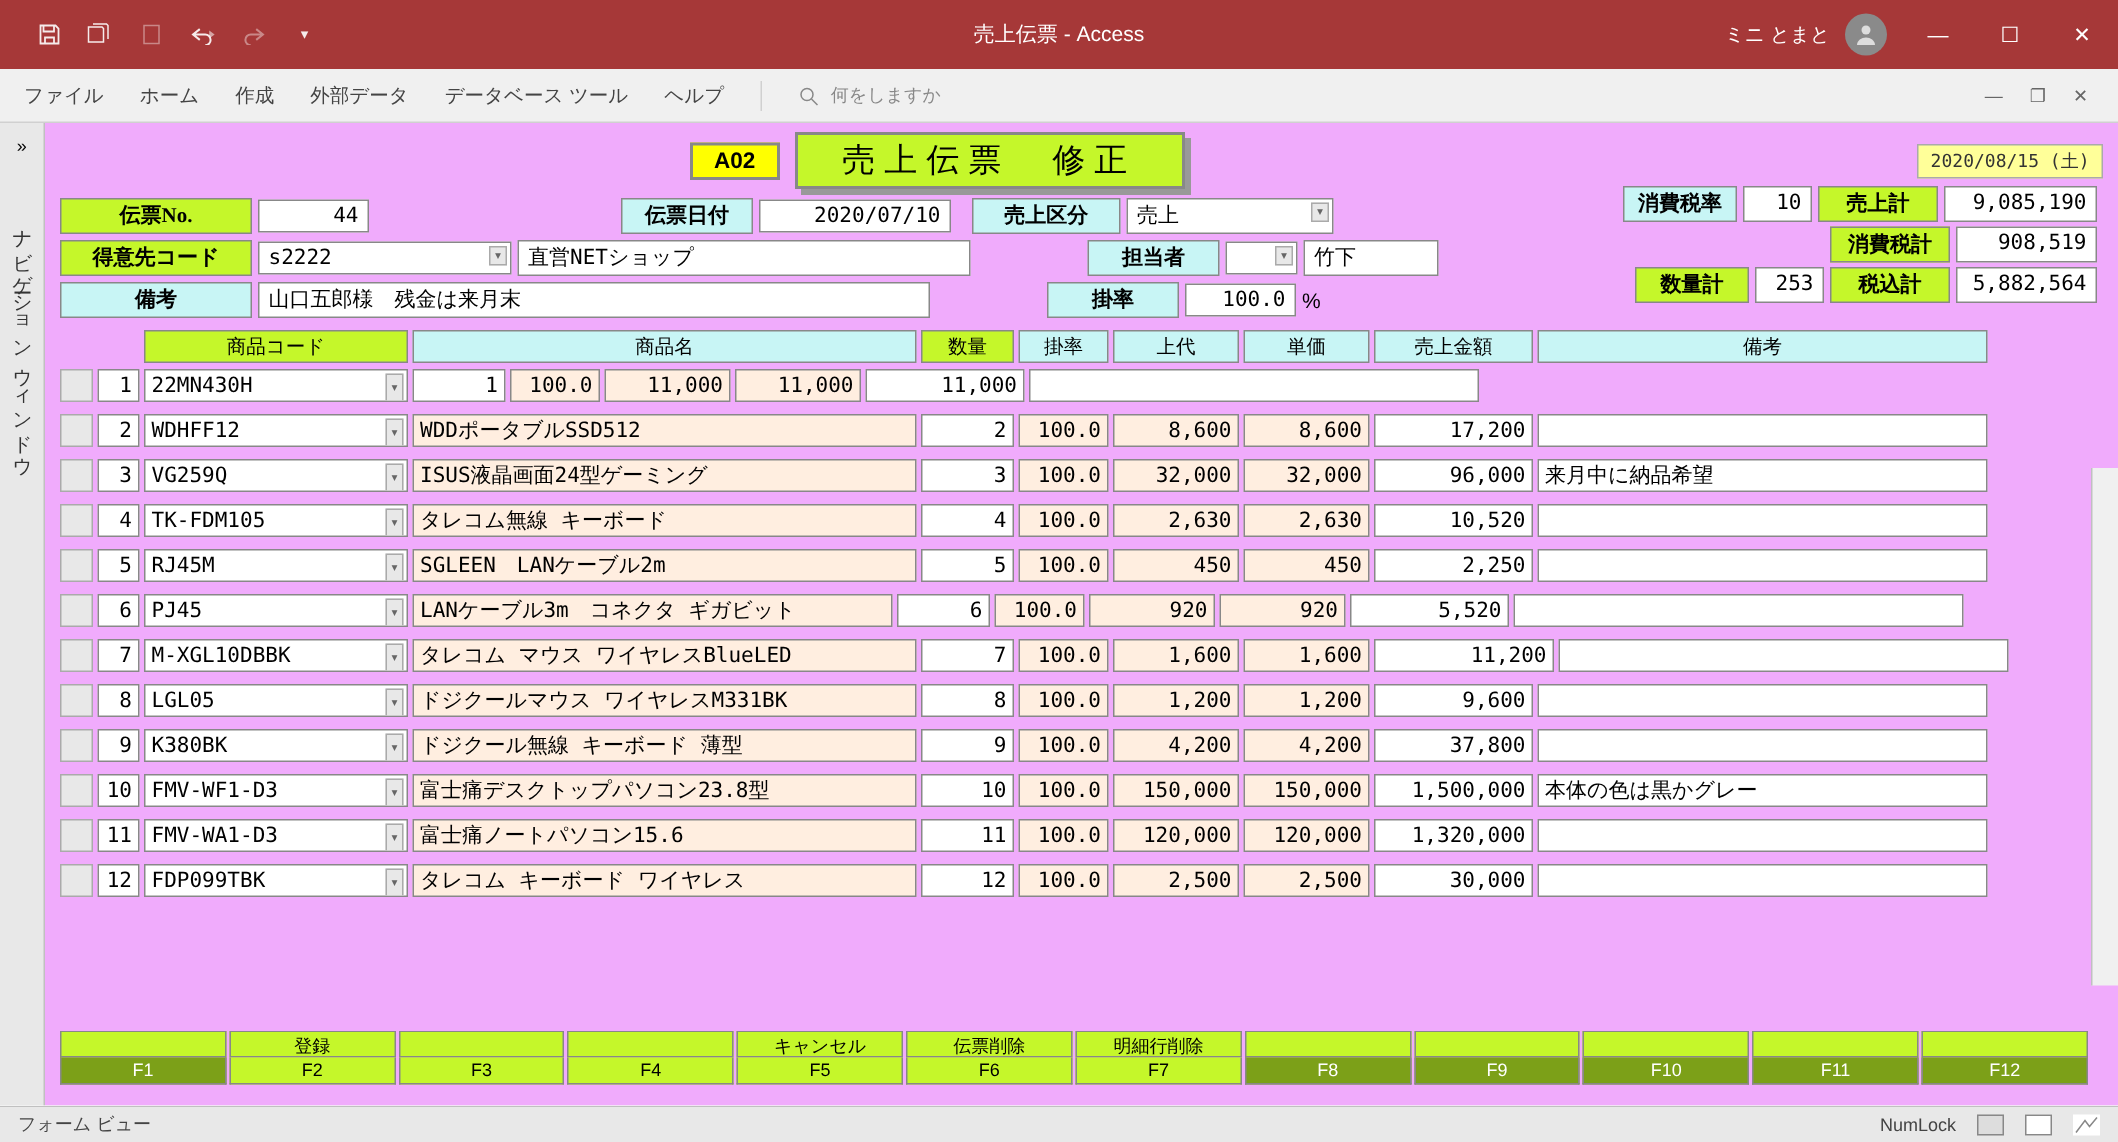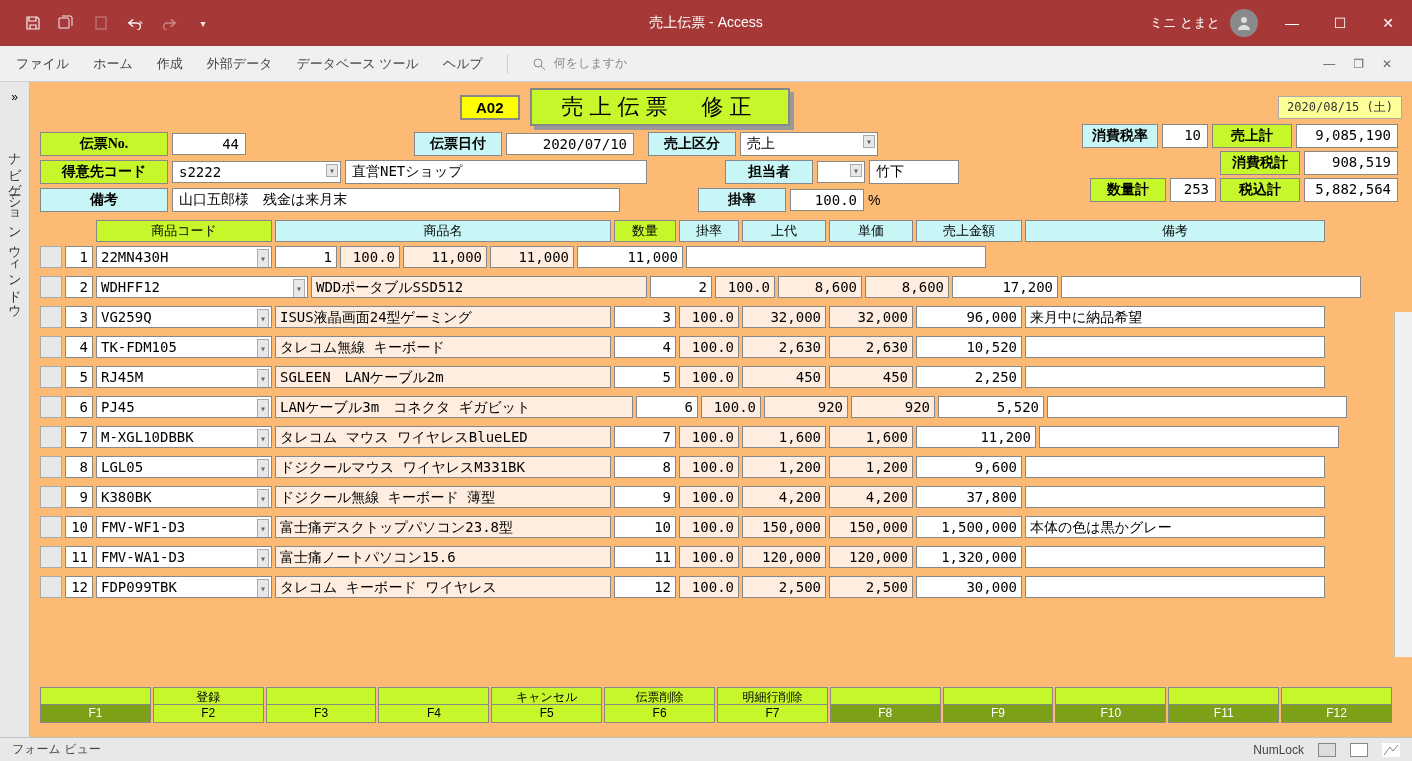--- a/index.html
+++ b/index.html
@@ -14,21 +14,21 @@
 .win-btns{display:flex}
 .win-btn{width:48px;height:46px;display:flex;align-items:center;justify-content:center;font-size:14px}
 .ribbon{background:#f0f0f0;height:36px;display:flex;align-items:center;padding-left:16px;gap:24px;border-bottom:1px solid #d0d0d0}
 .ribbon-tab{font-size:13px;color:#444}
 .ribbon-sep{width:1px;height:20px;background:#d0d0d0}
 .tellme{display:flex;align-items:center;gap:8px;color:#888}
 .ribbon-right{margin-left:auto;display:flex;gap:18px;padding-right:20px;color:#666}
 .workspace{display:flex;height:calc(100vh - 46px - 36px - 24px);background:#fff}
 .navpane{width:30px;background:#e8e8e8;border-right:1px solid #c0c0c0;display:flex;flex-direction:column;align-items:center;padding-top:8px}
 .navpane-text{writing-mode:vertical-rl;font-size:13px;margin-top:40px;color:#333}
-.form-area{flex:1;overflow:auto;position:relative;background:#fdba74;padding:6px 10px 4px 10px}
+.form-area{flex:1;overflow:auto;position:relative;background:#f0abfc;padding:6px 10px 4px 10px}
 .form-header{display:flex;align-items:center;gap:10px;margin-bottom:6px}
 .code-badge{background:#ffff00;border:2px solid #888;padding:2px 14px;font-weight:bold;font-size:15px;margin-left:420px}
 .title-badge{background:#c5f72a;border:2px solid #888;padding:2px 30px;font-size:22px;font-family:serif;box-shadow:4px 4px 0 #999;letter-spacing:6px}
 .date-badge{background:#ffff99;border:1px solid #aaa;padding:2px 8px;font-size:12px;margin-left:auto;font-family:"MS Gothic",monospace;color:#333}
 .info-row{display:flex;align-items:center;gap:4px;margin-bottom:4px}
 .lbl-green{background:#c5f72a;border:1px solid #888;padding:2px 6px;font-size:14px;font-family:serif;text-align:center;font-weight:bold;display:inline-block}
 .lbl-cyan{background:#c8f5f5;border:1px solid #888;padding:2px 8px;font-size:14px;font-family:serif;text-align:center;font-weight:bold;display:inline-block}
 .val{border:1px solid #888;padding:2px 6px;font-size:14px;font-family:"MS Gothic",monospace;background:#fff;display:inline-block}
 .val-r{text-align:right}
 .dd{position:relative}
@@ -140,21 +140,21 @@
       <span class="date-badge">2020/08/15 (土)</span>
     </div>
 
     <div class="info-row">
       <span class="lbl-green" style="width:128px">伝票No.</span>
       <span class="val val-r" style="width:74px">44</span>
       <span style="width:160px"></span>
       <span class="lbl-cyan" style="width:88px">伝票日付</span>
       <span class="val val-r" style="width:128px">2020/07/10</span>
       <span style="width:6px"></span>
-      <span class="lbl-cyan" style="width:88px">売上区分</span>
+      <span class="lbl-cyan" style="width:99px">売上区分</span>
       <span class="val dd" style="width:138px">売上</span>
     </div>
 
     <div class="info-row">
       <span class="lbl-green" style="width:128px">得意先コード</span>
       <span class="val dd" style="width:169px">s2222</span>
       <span class="val" style="width:302px">直営NETショップ</span>
       <span style="width:70px"></span>
       <span class="lbl-cyan" style="width:88px">担当者</span>
       <span class="val val-r dd" style="width:48px">5</span>
@@ -210,21 +210,21 @@
           <div class="num" style="width:62px">1</div>
           <div class="num txt" style="width:60px;text-align:right">100.0</div>
           <div class="num txt" style="width:84px;text-align:right">11,000</div>
           <div class="num txt" style="width:84px;text-align:right">11,000</div>
           <div class="num" style="width:106px">11,000</div>
           <div class="txt" style="width:300px;background:#fff"></div>
         </div>
         <div class="grid-row">
           <div class="sel"></div>
           <div class="num" style="width:28px">2</div>
-          <div class="txt dd" style="width:212px;background:#fff">WDHFF12</div>
+          <div class="txt dd" style="width:176px;background:#fff">WDHFF12</div>
           <div class="txt" style="width:336px">WDDポータブルSSD512</div>
           <div class="num" style="width:62px">2</div>
           <div class="num txt" style="width:60px;text-align:right">100.0</div>
           <div class="num txt" style="width:84px;text-align:right">8,600</div>
           <div class="num txt" style="width:84px;text-align:right">8,600</div>
           <div class="num" style="width:106px">17,200</div>
           <div class="txt" style="width:300px;background:#fff"></div>
         </div>
         <div class="grid-row">
           <div class="sel"></div>
@@ -259,21 +259,21 @@
           <div class="num txt" style="width:60px;text-align:right">100.0</div>
           <div class="num txt" style="width:84px;text-align:right">450</div>
           <div class="num txt" style="width:84px;text-align:right">450</div>
           <div class="num" style="width:106px">2,250</div>
           <div class="txt" style="width:300px;background:#fff"></div>
         </div>
         <div class="grid-row">
           <div class="sel"></div>
           <div class="num" style="width:28px">6</div>
           <div class="txt dd" style="width:176px;background:#fff">PJ45</div>
-          <div class="txt" style="width:358px">LANケーブル3m　コネクタ ギガビット</div>
+          <div class="txt" style="width:320px">LANケーブル3m　コネクタ ギガビット</div>
           <div class="num" style="width:62px">6</div>
           <div class="num txt" style="width:60px;text-align:right">100.0</div>
           <div class="num txt" style="width:84px;text-align:right">920</div>
           <div class="num txt" style="width:84px;text-align:right">920</div>
           <div class="num" style="width:106px">5,520</div>
           <div class="txt" style="width:300px;background:#fff"></div>
         </div>
         <div class="grid-row">
           <div class="sel"></div>
           <div class="num" style="width:28px">7</div>

